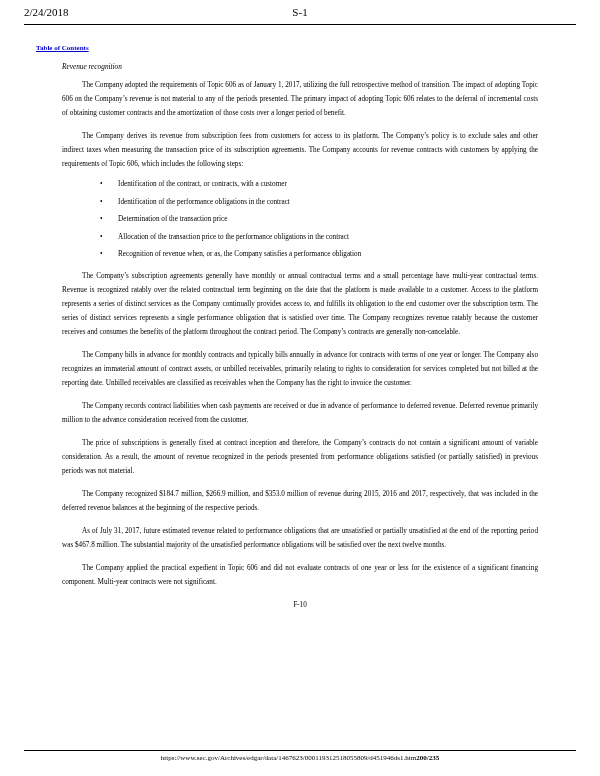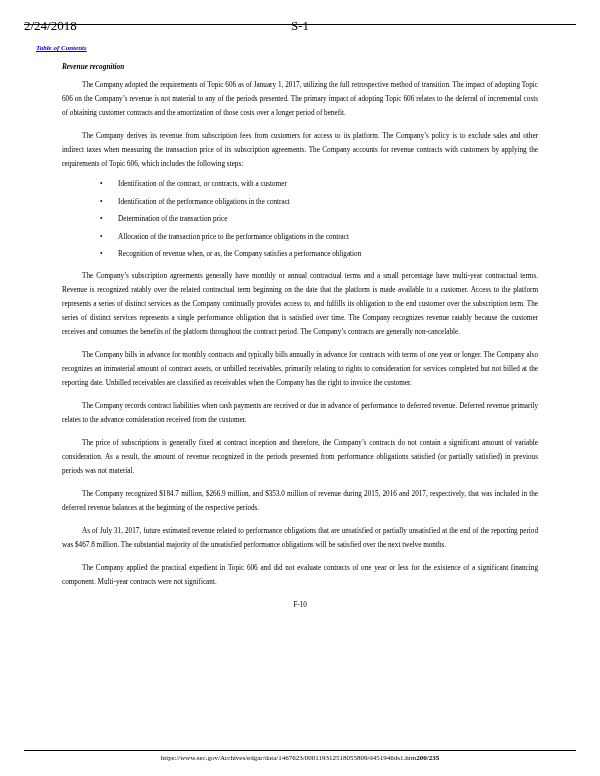--- a/index.html
+++ b/index.html
@@ -18,25 +18,25 @@
   .page {
     position: absolute;
     left: 0; top: 0;
     width: 600px;
     height: 776px;
     box-sizing: border-box;
   }
   .header-row {
     position: absolute;
     left: 24px;
-    top: 18px;
+    top: 6px;
     width: 552px;
     display: flex;
     align-items: baseline;
-    font-size: 13px;
+    font-size: 11px;
   }
   .header-date {
     width: 120px;
     text-align: left;
   }
   .header-center {
     flex: 1;
     text-align: center;
   }
   .header-right {
@@ -53,32 +53,31 @@
   }
   .toc-link {
     position: absolute;
     left: 36px;
     top: 44px;
     font-size: 7px;
     color: #0000cc;
     text-decoration: underline;
     font-weight: bold;
     cursor: pointer;
-    font-style: italic;
   }
   .content {
     position: absolute;
     left: 62px;
     top: 62px;
     width: 476px;
   }
   .section-title {
     font-size: 7.3px;
     font-style: italic;
-    font-weight: bold;
+    font-weight: normal;
     margin: 0 0 7px 0;
   }
   p.para {
     font-size: 7.2px;
     line-height: 14px;
     margin: 0 0 9px 0;
     text-align: justify;
     text-indent: 20px;
   }
   ul.bullets {
@@ -168,21 +167,21 @@
         <span>Allocation of the transaction price to the performance obligations in the contract</span>
       </li>
       <li>
         <span class="bullet-dot">•</span>
         <span>Recognition of revenue when, or as, the Company satisfies a performance obligation</span>
       </li>
     </ul>
 
     <p class="para">The Company’s subscription agreements generally have monthly or annual contractual terms and a small percentage have multi-year contractual terms. Revenue is recognized ratably over the related contractual term beginning on the date that the platform is made available to a customer. Access to the platform represents a series of distinct services as the Company continually provides access to, and fulfills its obligation to the end customer over the subscription term. The series of distinct services represents a single performance obligation that is satisfied over time. The Company recognizes revenue ratably because the customer receives and consumes the benefits of the platform throughout the contract period. The Company’s contracts are generally non-cancelable.</p>
     <p class="para">The Company bills in advance for monthly contracts and typically bills annually in advance for contracts with terms of one year or longer. The Company also recognizes an immaterial amount of contract assets, or unbilled receivables, primarily relating to rights to consideration for services completed but not billed at the reporting date. Unbilled receivables are classified as receivables when the Company has the right to invoice the customer.</p>
-    <p class="para">The Company records contract liabilities when cash payments are received or due in advance of performance to deferred revenue. Deferred revenue primarily relates to the advance consideration received from the customer.</p>
+    <p class="para">The Company records contract liabilities when cash payments are received or due in advance of performance to deferred revenue. Deferred revenue primarily million to the advance consideration received from the customer.</p>
     <p class="para">The price of subscriptions is generally fixed at contract inception and therefore, the Company’s contracts do not contain a significant amount of variable consideration. As a result, the amount of revenue recognized in the periods presented from performance obligations satisfied (or partially satisfied) in previous periods was not material.</p>
     <p class="para">The Company recognized $184.7 million, $266.9 million, and $353.0 million of revenue during 2015, 2016 and 2017, respectively, that was included in the deferred revenue balances at the beginning of the respective periods.</p>
     <p class="para">As of July 31, 2017, future estimated revenue related to performance obligations that are unsatisfied or partially unsatisfied at the end of the reporting period was $467.8 million. The substantial majority of the unsatisfied performance obligations will be satisfied over the next twelve months.</p>
     <p class="para">The Company applied the practical expedient in Topic 606 and did not evaluate contracts of one year or less for the existence of a significant financing component. Multi-year contracts were not significant.</p>
 
     <div class="page-number">F-10</div>
   </div>
 
   <div class="footer-rule"></div>
   <div class="footer-row">

